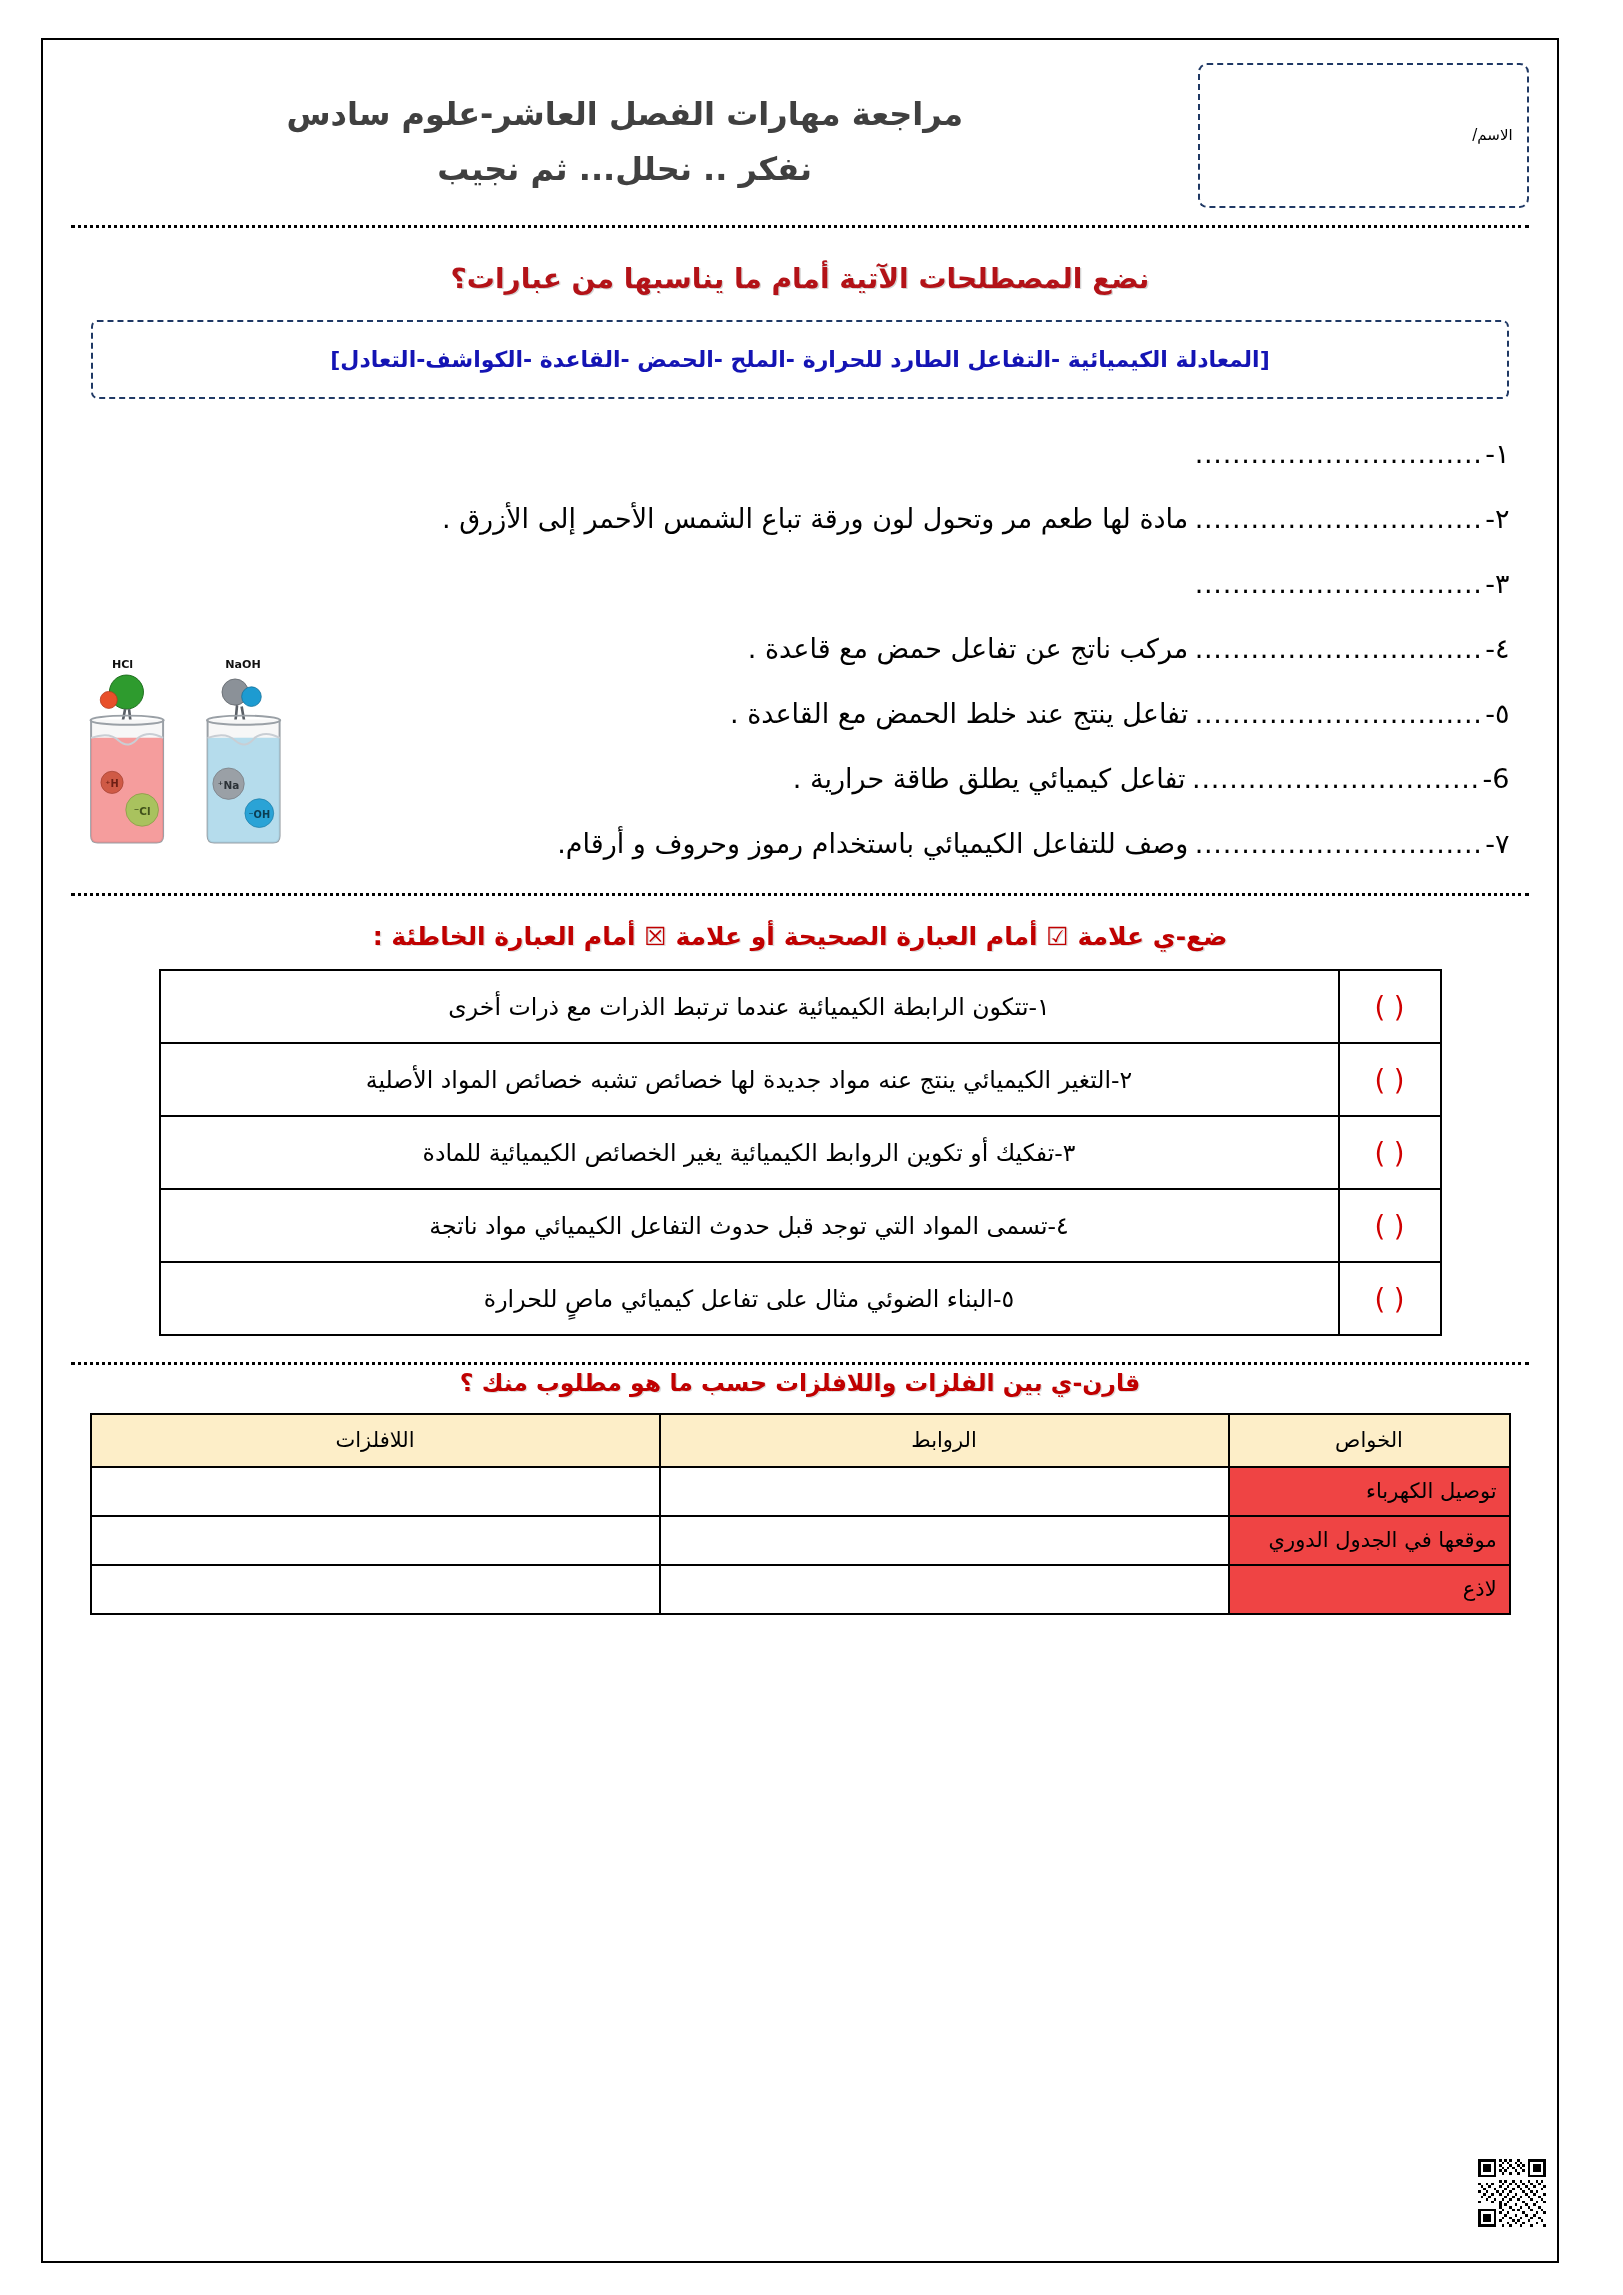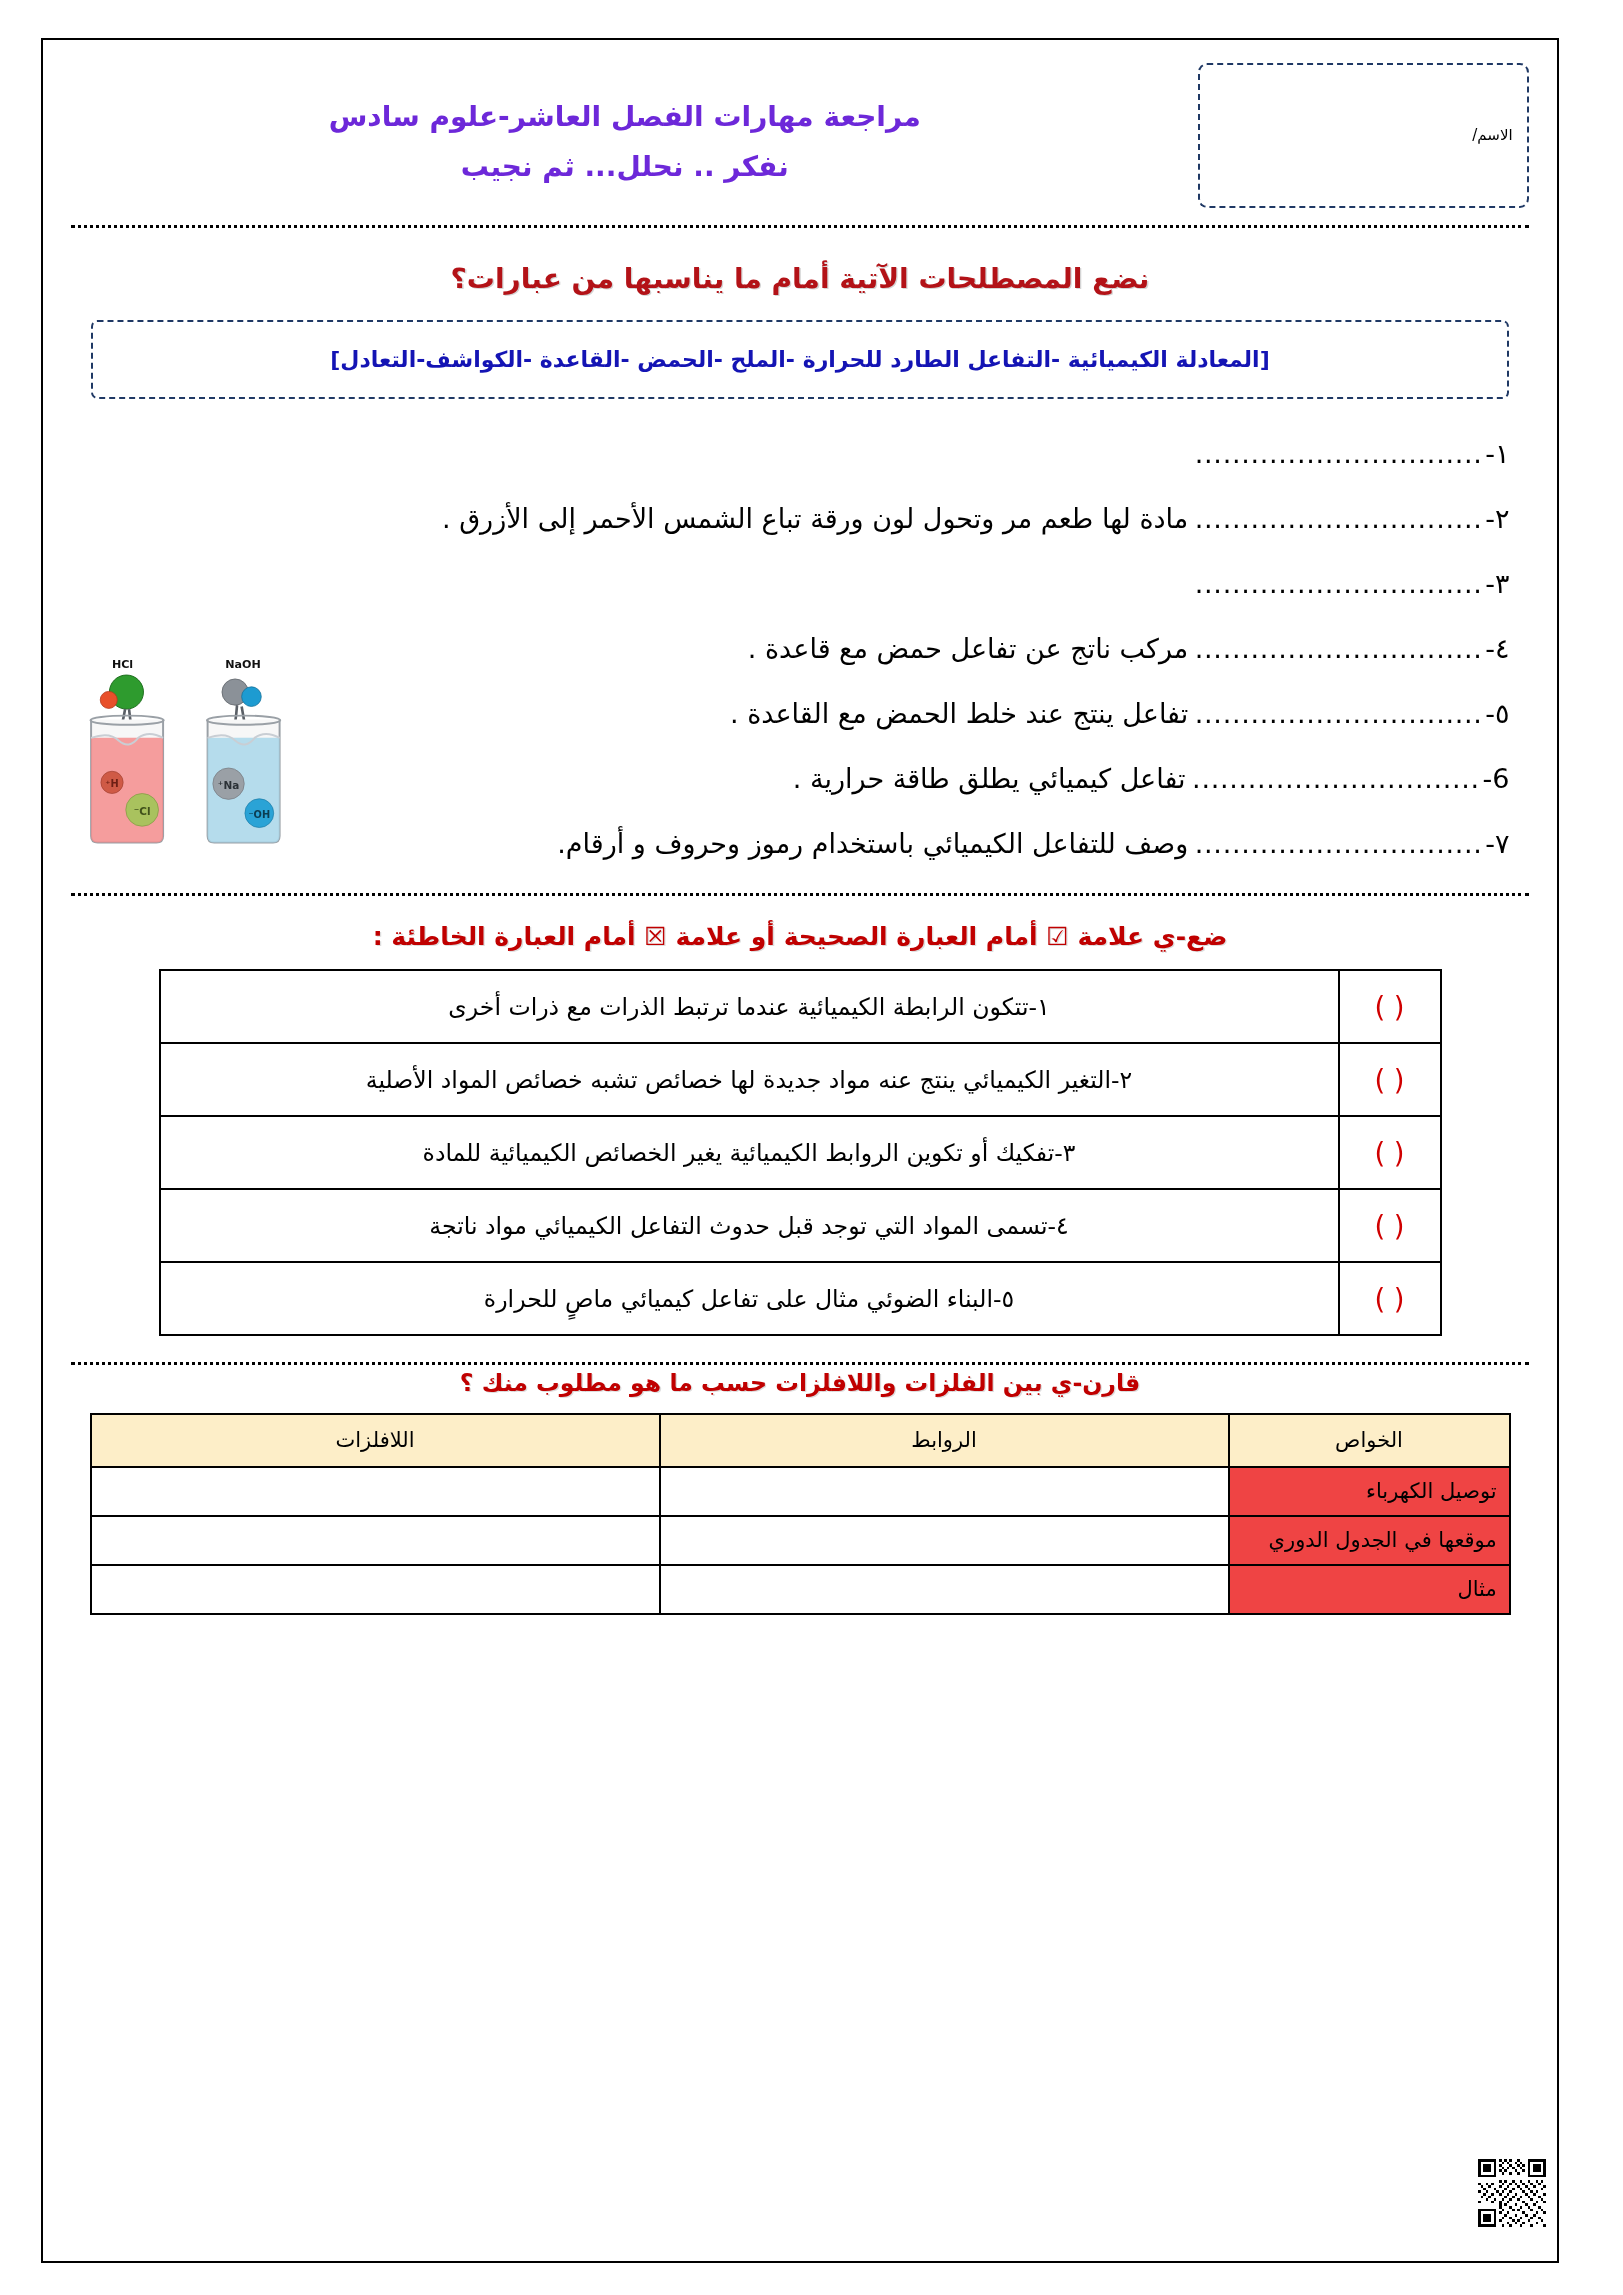--- a/index.html
+++ b/index.html
@@ -41,23 +41,23 @@
     padding-top:9.2px;
   }
   .title-block{
     flex:1 1 auto;
     display:flex;flex-direction:column;
     align-items:center;justify-content:center;
     gap:17px;
     padding-top:11.8px;
   }
   .title-line{
-    font-size:28px;
+    font-size:32px;
     font-weight:600;
-    color:#6d28d9;
+    color:#404040;
     white-space:nowrap;
     letter-spacing:0px;
   }
   .name-box{
     flex:0 0 327px;
     width:327px;
     min-height:141px;
     border:2.6px dashed #1f3864;
     border-radius:9.2px;
     position:relative;
@@ -374,21 +374,21 @@
           <td class="prop">توصيل الكهرباء</td>
           <td class="blank"></td>
           <td class="blank"></td>
         </tr>
         <tr>
           <td class="prop">موقعها في الجدول الدوري</td>
           <td class="blank"></td>
           <td class="blank"></td>
         </tr>
         <tr>
-          <td class="prop">مثال</td>
+          <td class="prop">لاذع</td>
           <td class="blank"></td>
           <td class="blank"></td>
         </tr>
       </tbody>
     </table>
 
   </div>
 
   <div class="qr">
     <svg width="68" height="68" viewBox="0 0 26 26" shape-rendering="crispEdges">

